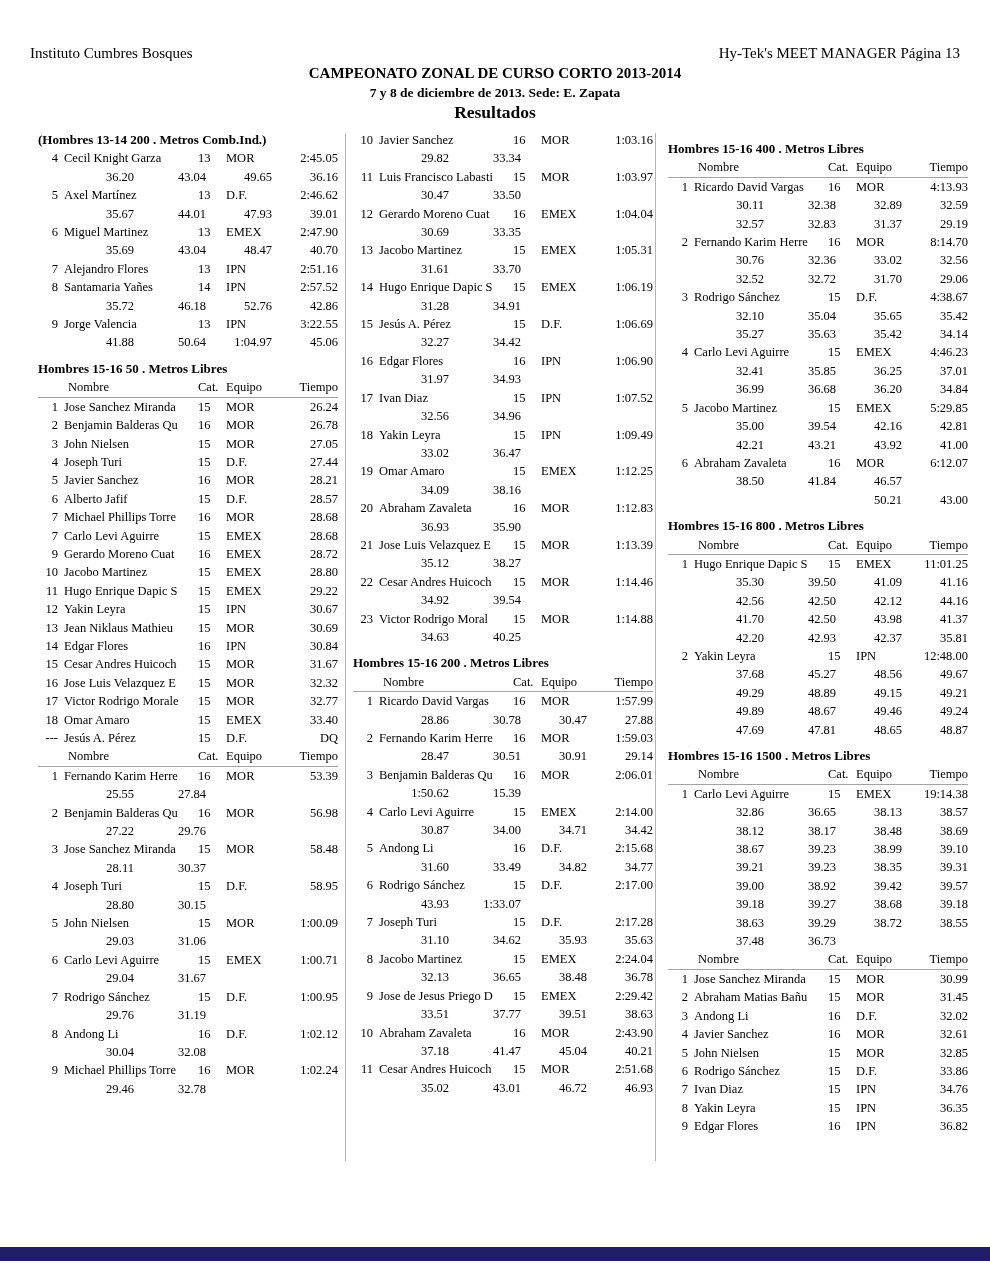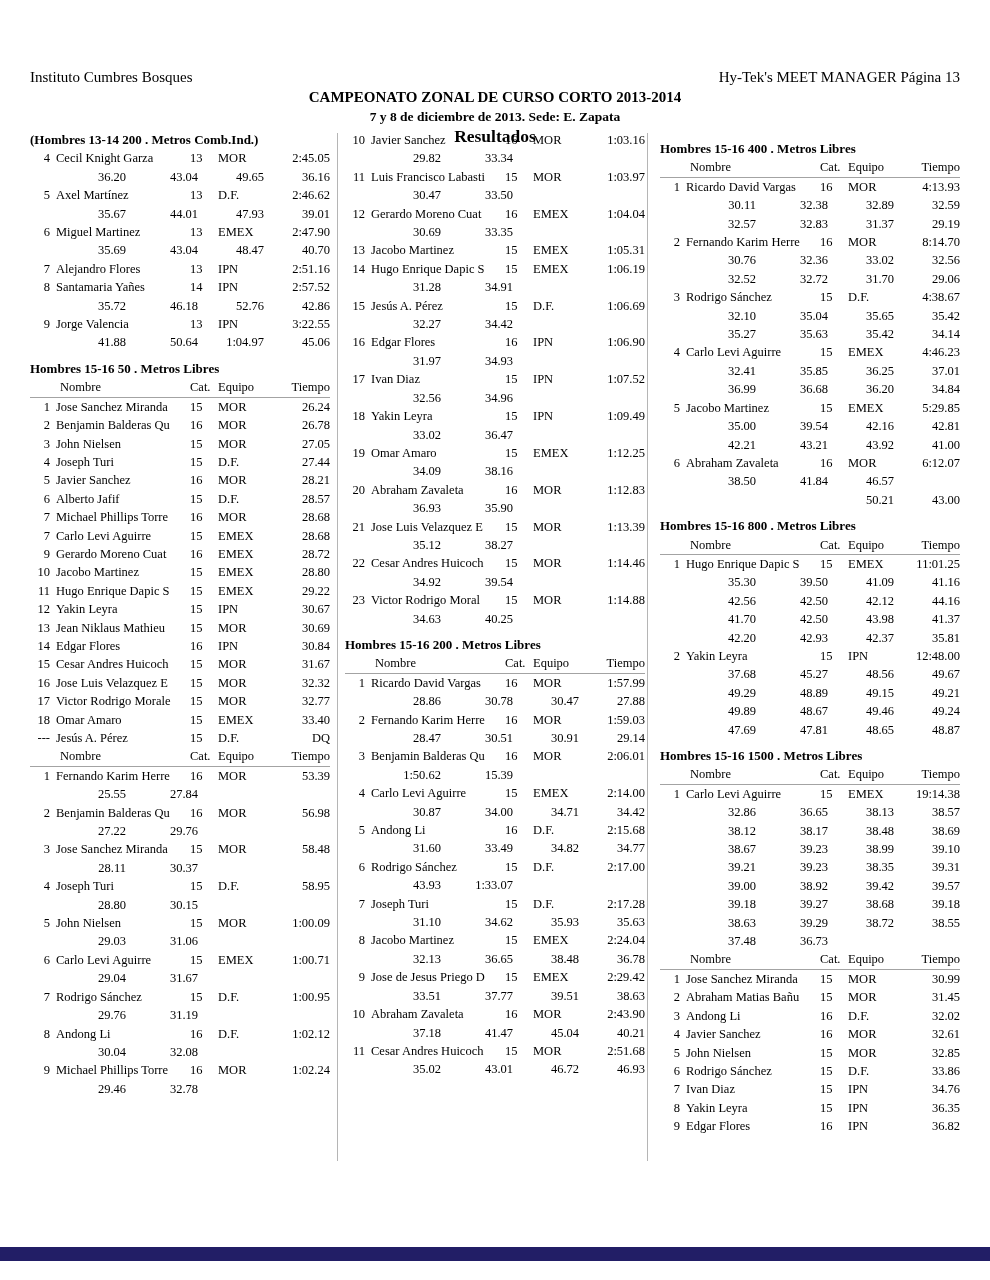--- a/index.html
+++ b/index.html
@@ -6,31 +6,31 @@
   html, body { width: 990px; height: 1280px; }
   body {
     background: #ffffff;
     font-family: "Liberation Serif", serif;
     color: #000;
     position: relative;
     overflow: hidden;
   }
   .page { position: absolute; inset: 0; }
 
-  .page-header { padding-top: 68px; text-align: center; }
+  .page-header { padding-top: 44px; text-align: center; }
   .hdr-line {
     display: flex; justify-content: space-between;
     padding: 0 30px; font-size: 15px; line-height: 19px;
   }
   .meet-title { font-weight: bold; font-size: 15px; margin-top: 2px; }
   .meet-sub   { font-weight: bold; font-size: 13.5px; margin-top: 3px; }
   .results-heading { font-weight: bold; font-size: 17.5px; margin-top: 1px; }
 
   .columns {
-    position: absolute; left: 30px; top: 131px; width: 930px;
+    position: absolute; left: 38px; top: 131px; width: 930px;
     display: flex; align-items: flex-start;
   }
   .col { flex: 0 0 300px; width: 300px; }
   .col + .col { margin-left: 15px; }
   .col:last-child { padding-top: 9px; }
 
   .vdivider {
     position: absolute; top: 2px; width: 1px; height: 1028px;
     background: #b5b5b5;
   }
@@ -473,20 +473,26 @@
             <div class="sp">33.35</div>
             <div class="sp"></div>
             <div class="sp"></div>
           </div>
           <div class="row">
             <div class="c-place">13</div>
             <div class="c-name">Jacobo Martinez</div>
             <div class="c-cat">15</div>
             <div class="c-team">EMEX</div>
             <div class="c-time">1:05.31</div>
+          </div>
+          <div class="splits">
+            <div class="sp">31.61</div>
+            <div class="sp">33.70</div>
+            <div class="sp"></div>
+            <div class="sp"></div>
           </div>
           <div class="row">
             <div class="c-place">14</div>
             <div class="c-name">Hugo Enrique Dapic S</div>
             <div class="c-cat">15</div>
             <div class="c-team">EMEX</div>
             <div class="c-time">1:06.19</div>
           </div>
           <div class="splits">
             <div class="sp">31.28</div>

